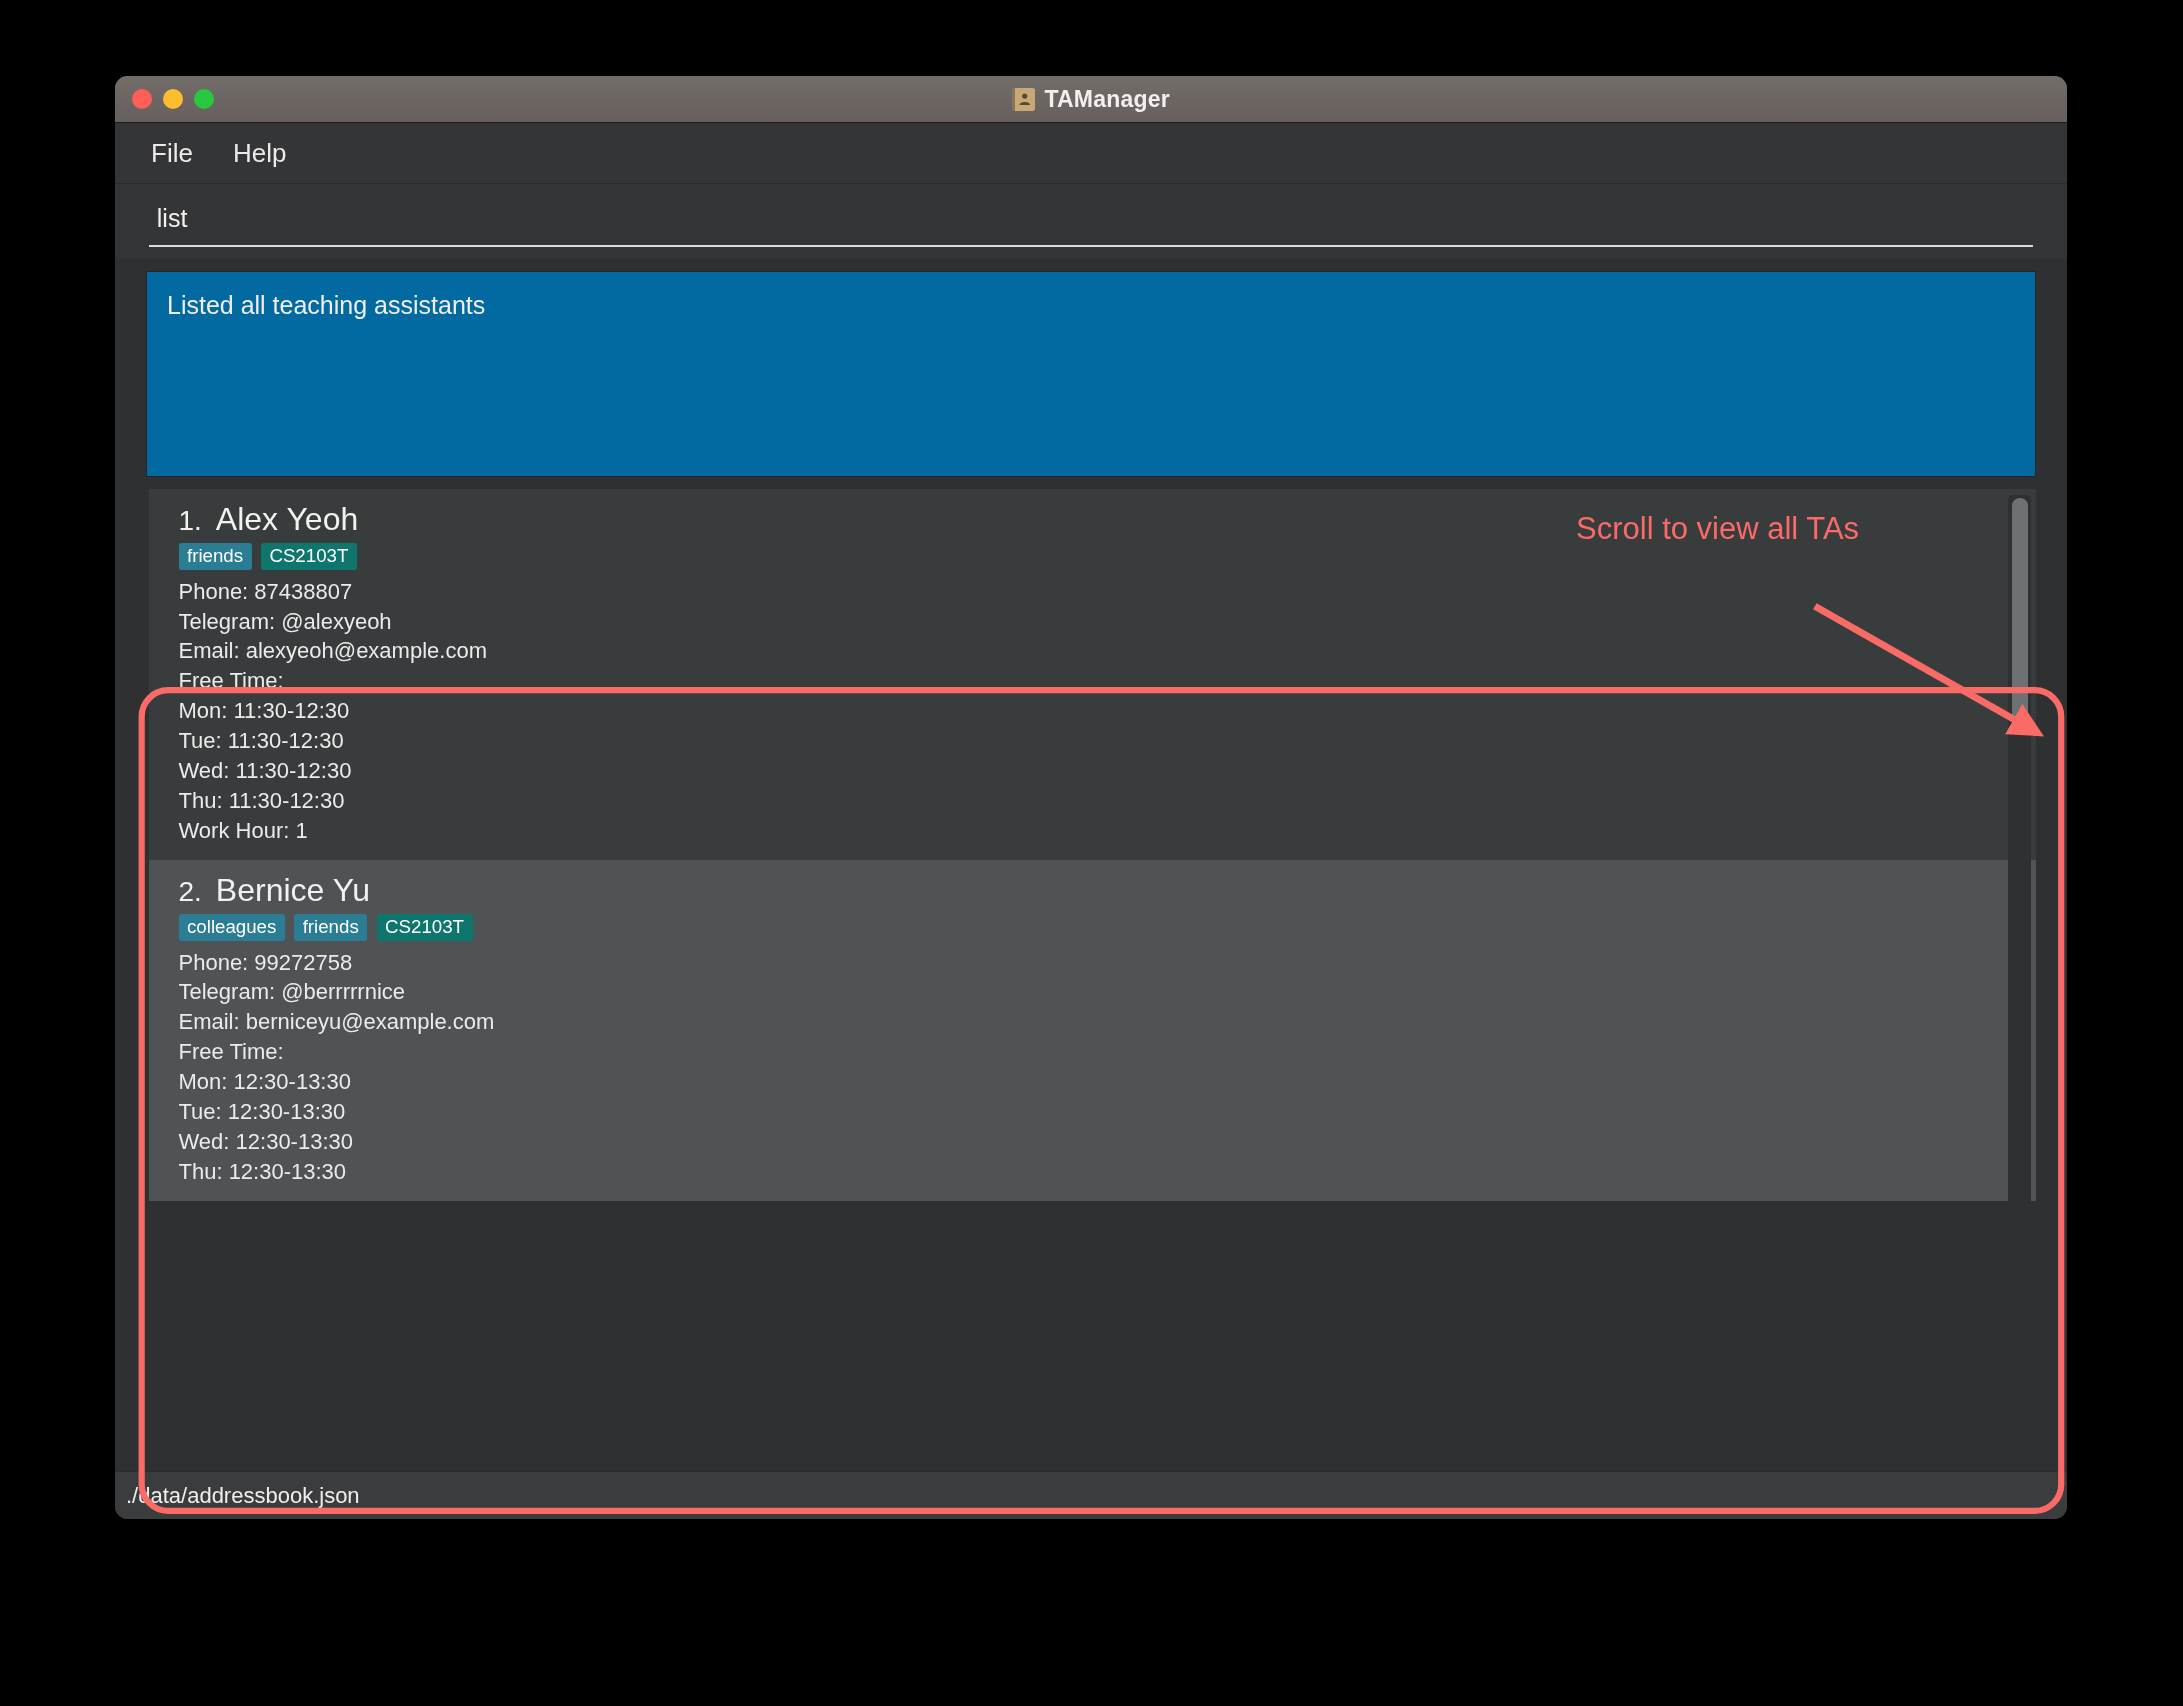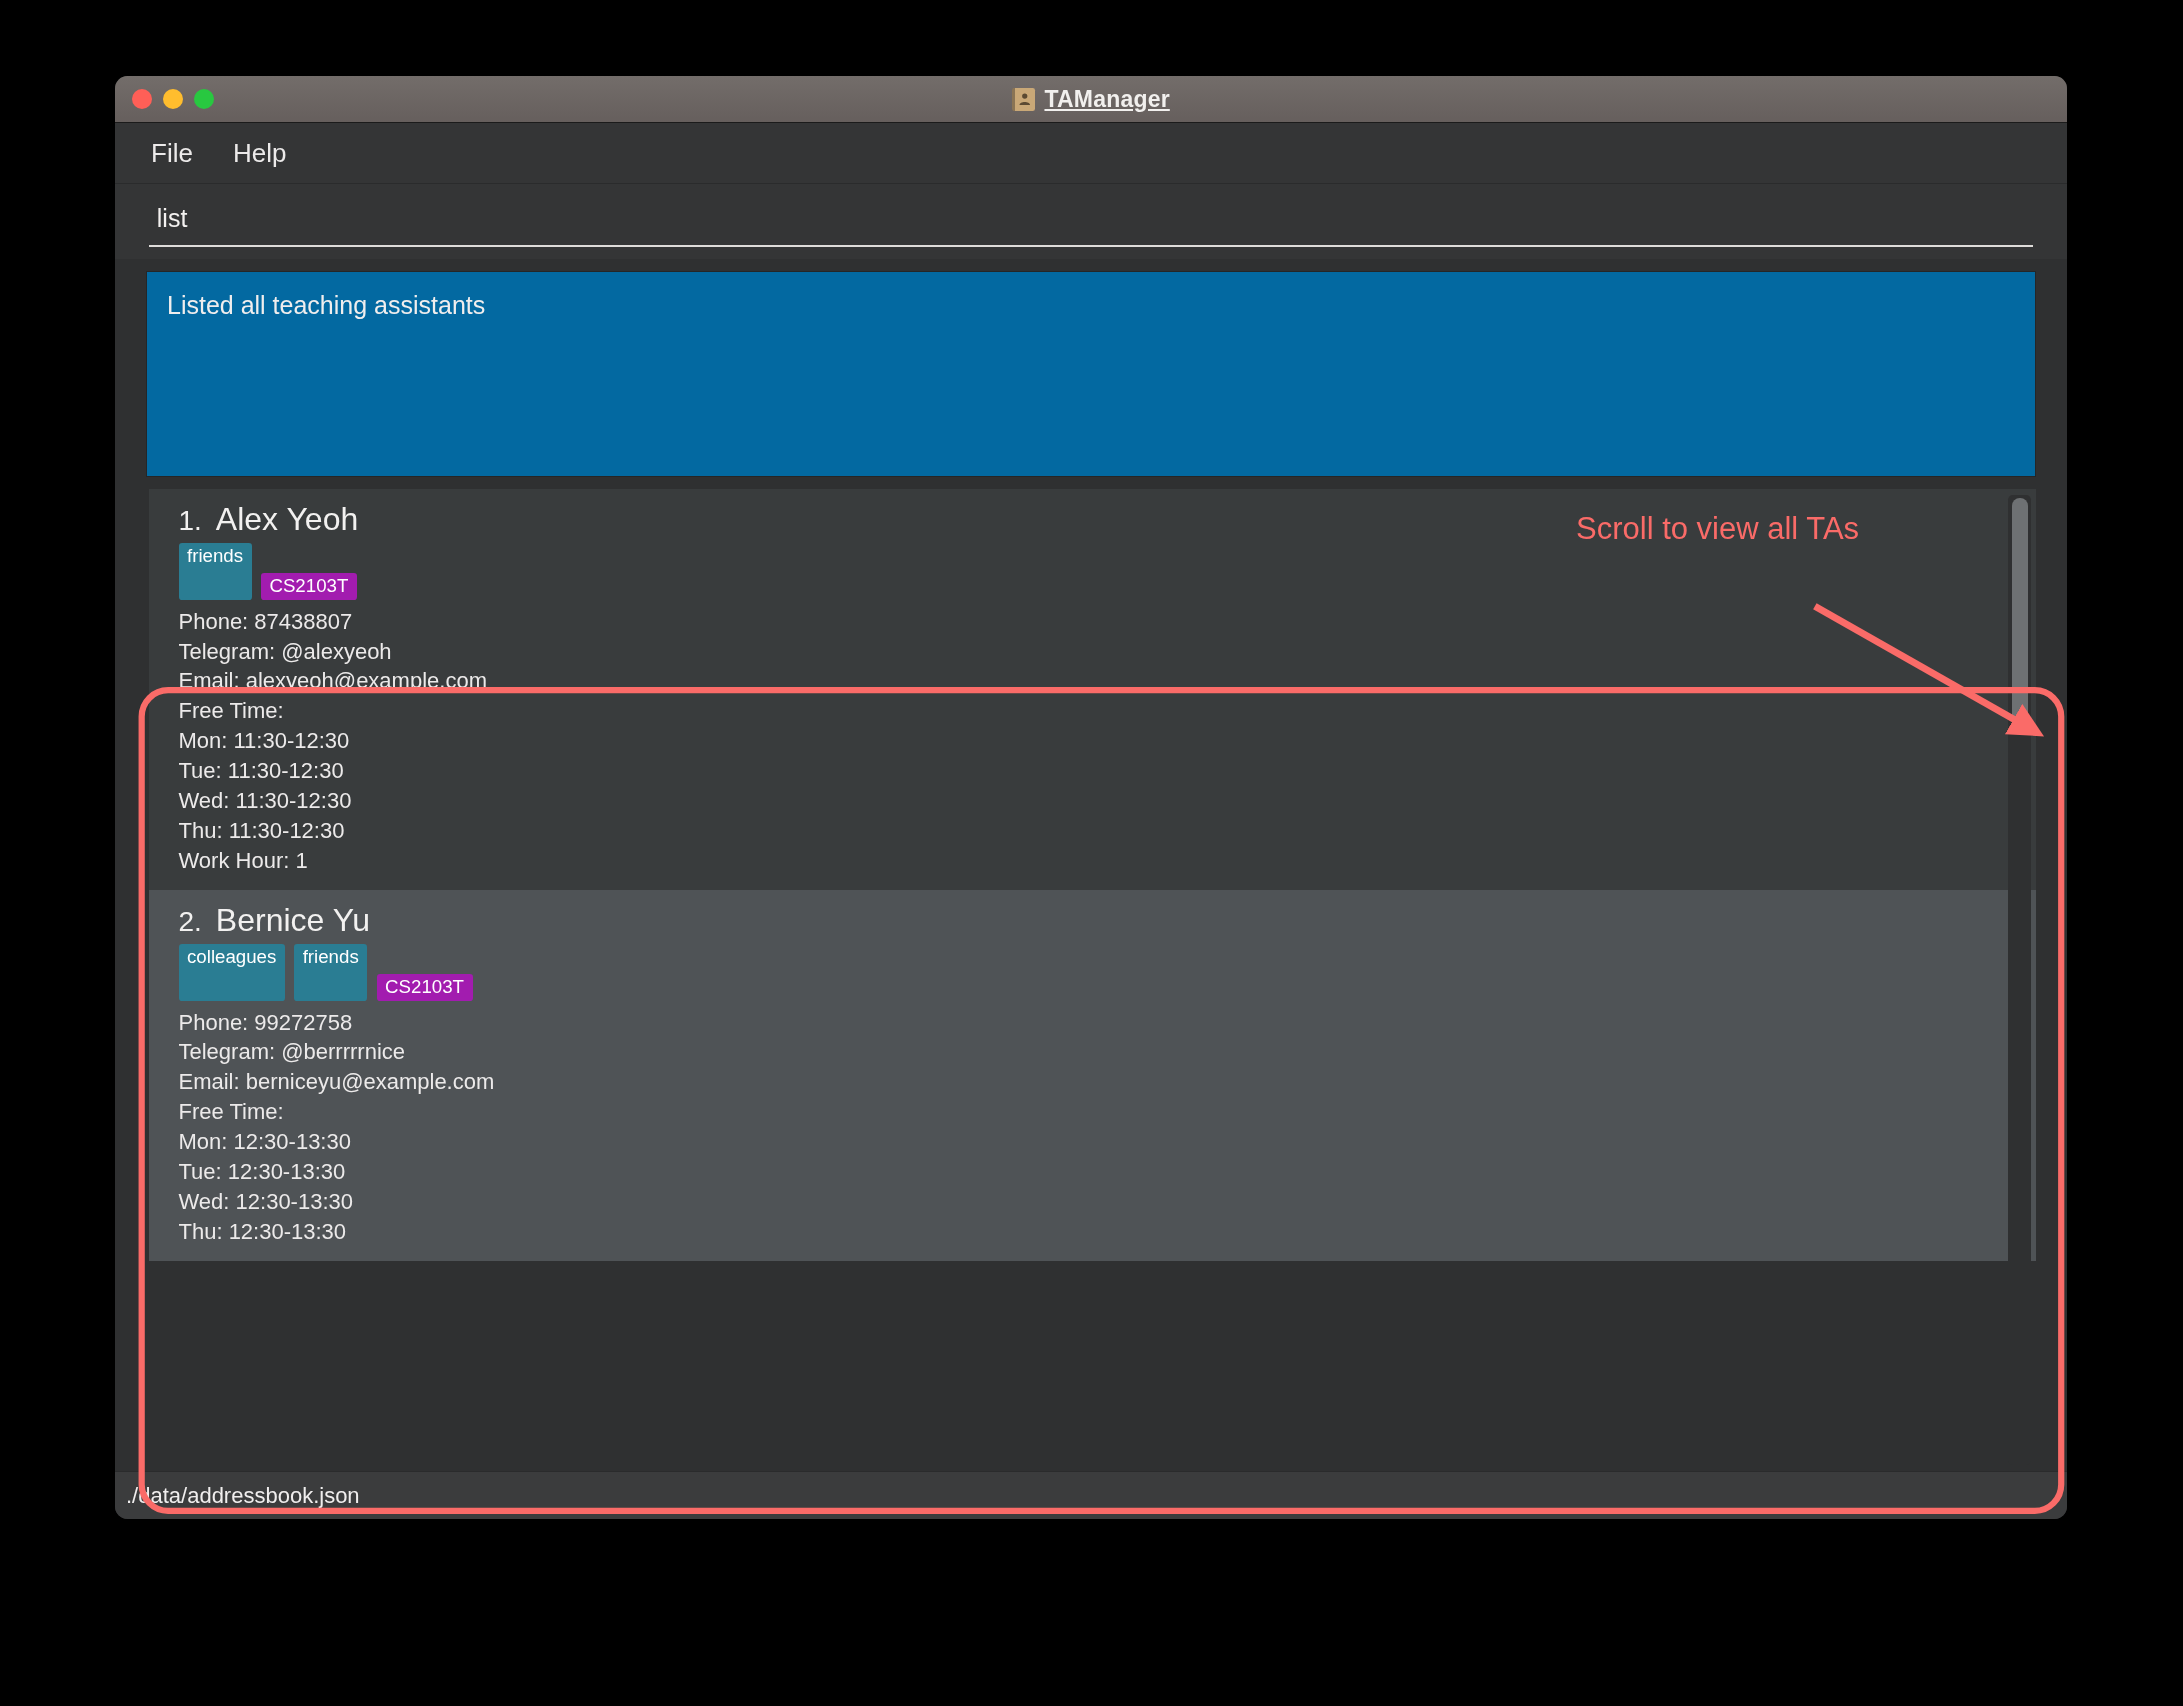--- a/index.html
+++ b/index.html
@@ -58,21 +58,20 @@
     border-left: 3.9px solid #8a7454;
     display: flex; align-items: center; justify-content: center;
     flex: 0 0 auto;
   }
   #app-icon svg { display:block; }
   #window-title {
     font-size: 23px;
     font-weight: bold;
     color: #f2f0ee;
     letter-spacing: 0.2px;
-    text-decoration: underline;
   }
 
   
   #menu-bar {
     height: 61px;
     background: #343536;
     border-bottom: 0.8px solid #2a2b2c;
     display: flex;
     align-items: center;
     padding-left: 36px;
@@ -158,21 +157,21 @@
 
   .tag-row { display: flex; gap: 9.3px; margin: 4.7px 0 6.2px 0; }
   .tag {
     font-size: 18.7px;
     color: #ffffff;
     padding: 3.1px 8.5px 4.7px 8.5px;
     border-radius: 3.1px;
     line-height: 1.05;
   }
   .tag.group  { background: #2a7d93; }
-  .tag.module { background: #a21caf; margin-top: 30px; }
+  .tag.module { background: #0f766e; }
 
   .detail-line {
     font-size: 22px;
     color: #eceaea;
     line-height: 1.36;
   }
 
   
   #list-scrollbar {
     position: absolute;

